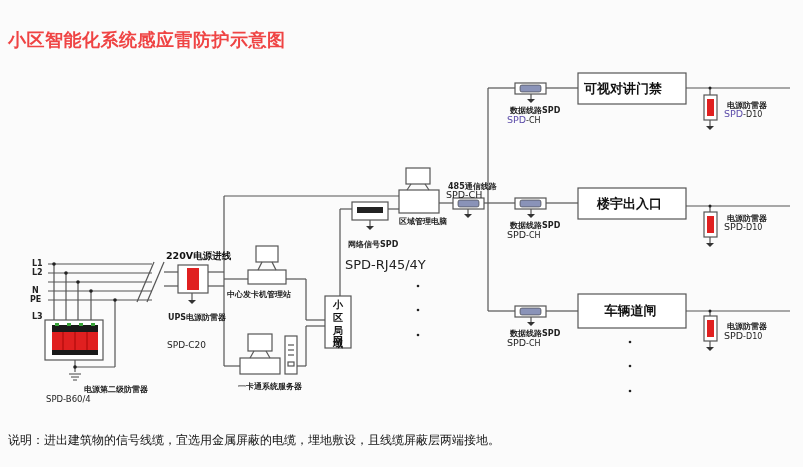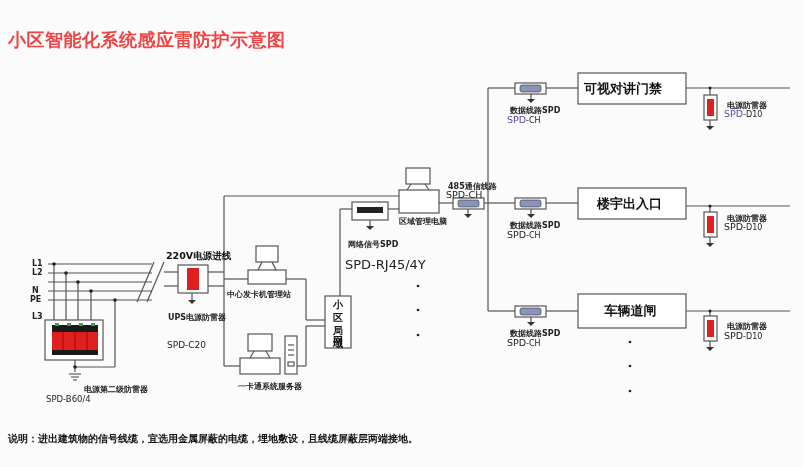--- a/index.html
+++ b/index.html
@@ -4,21 +4,21 @@
 <style>
   html, body { margin:0; padding:0; }
   body { width:803px; height:467px; background:#fbfbfb; position:relative; overflow:hidden;
          font-family:"DejaVu Sans", sans-serif; color:#111; }
   .title { position:absolute; left:8px; top:28px; font-size:18px; font-weight:bold; color:#ef4444; letter-spacing:0.5px; }
   svg.diagram { position:absolute; left:0; top:0; }
   .lbl { position:absolute; font-size:8px; font-weight:bold; white-space:nowrap; color:#222; }
   .spd { position:absolute; font-size:9.5px; white-space:nowrap; color:#222; }
   .boxlbl { position:absolute; font-size:13px; font-weight:bold; text-align:center; }
   .vlbl { position:absolute; font-size:10px; font-weight:bold; width:14px; line-height:13px; text-align:center; }
-  .note { position:absolute; left:8px; top:432px; font-size:10px; font-weight:bold; color:#111; }
+  .note { position:absolute; left:8px; top:432px; font-size:12px; font-weight:normal; color:#111; }
   .v220 { position:absolute; font-size:9.5px; font-weight:bold; }
 </style>
 </head>
 <body>
 
 <div class="title">小区智能化系统感应雷防护示意图</div>
 
 <svg class="diagram" width="803" height="467" viewBox="0 0 803 467">
   <g stroke="#555" stroke-width="1.2" fill="none">
 

